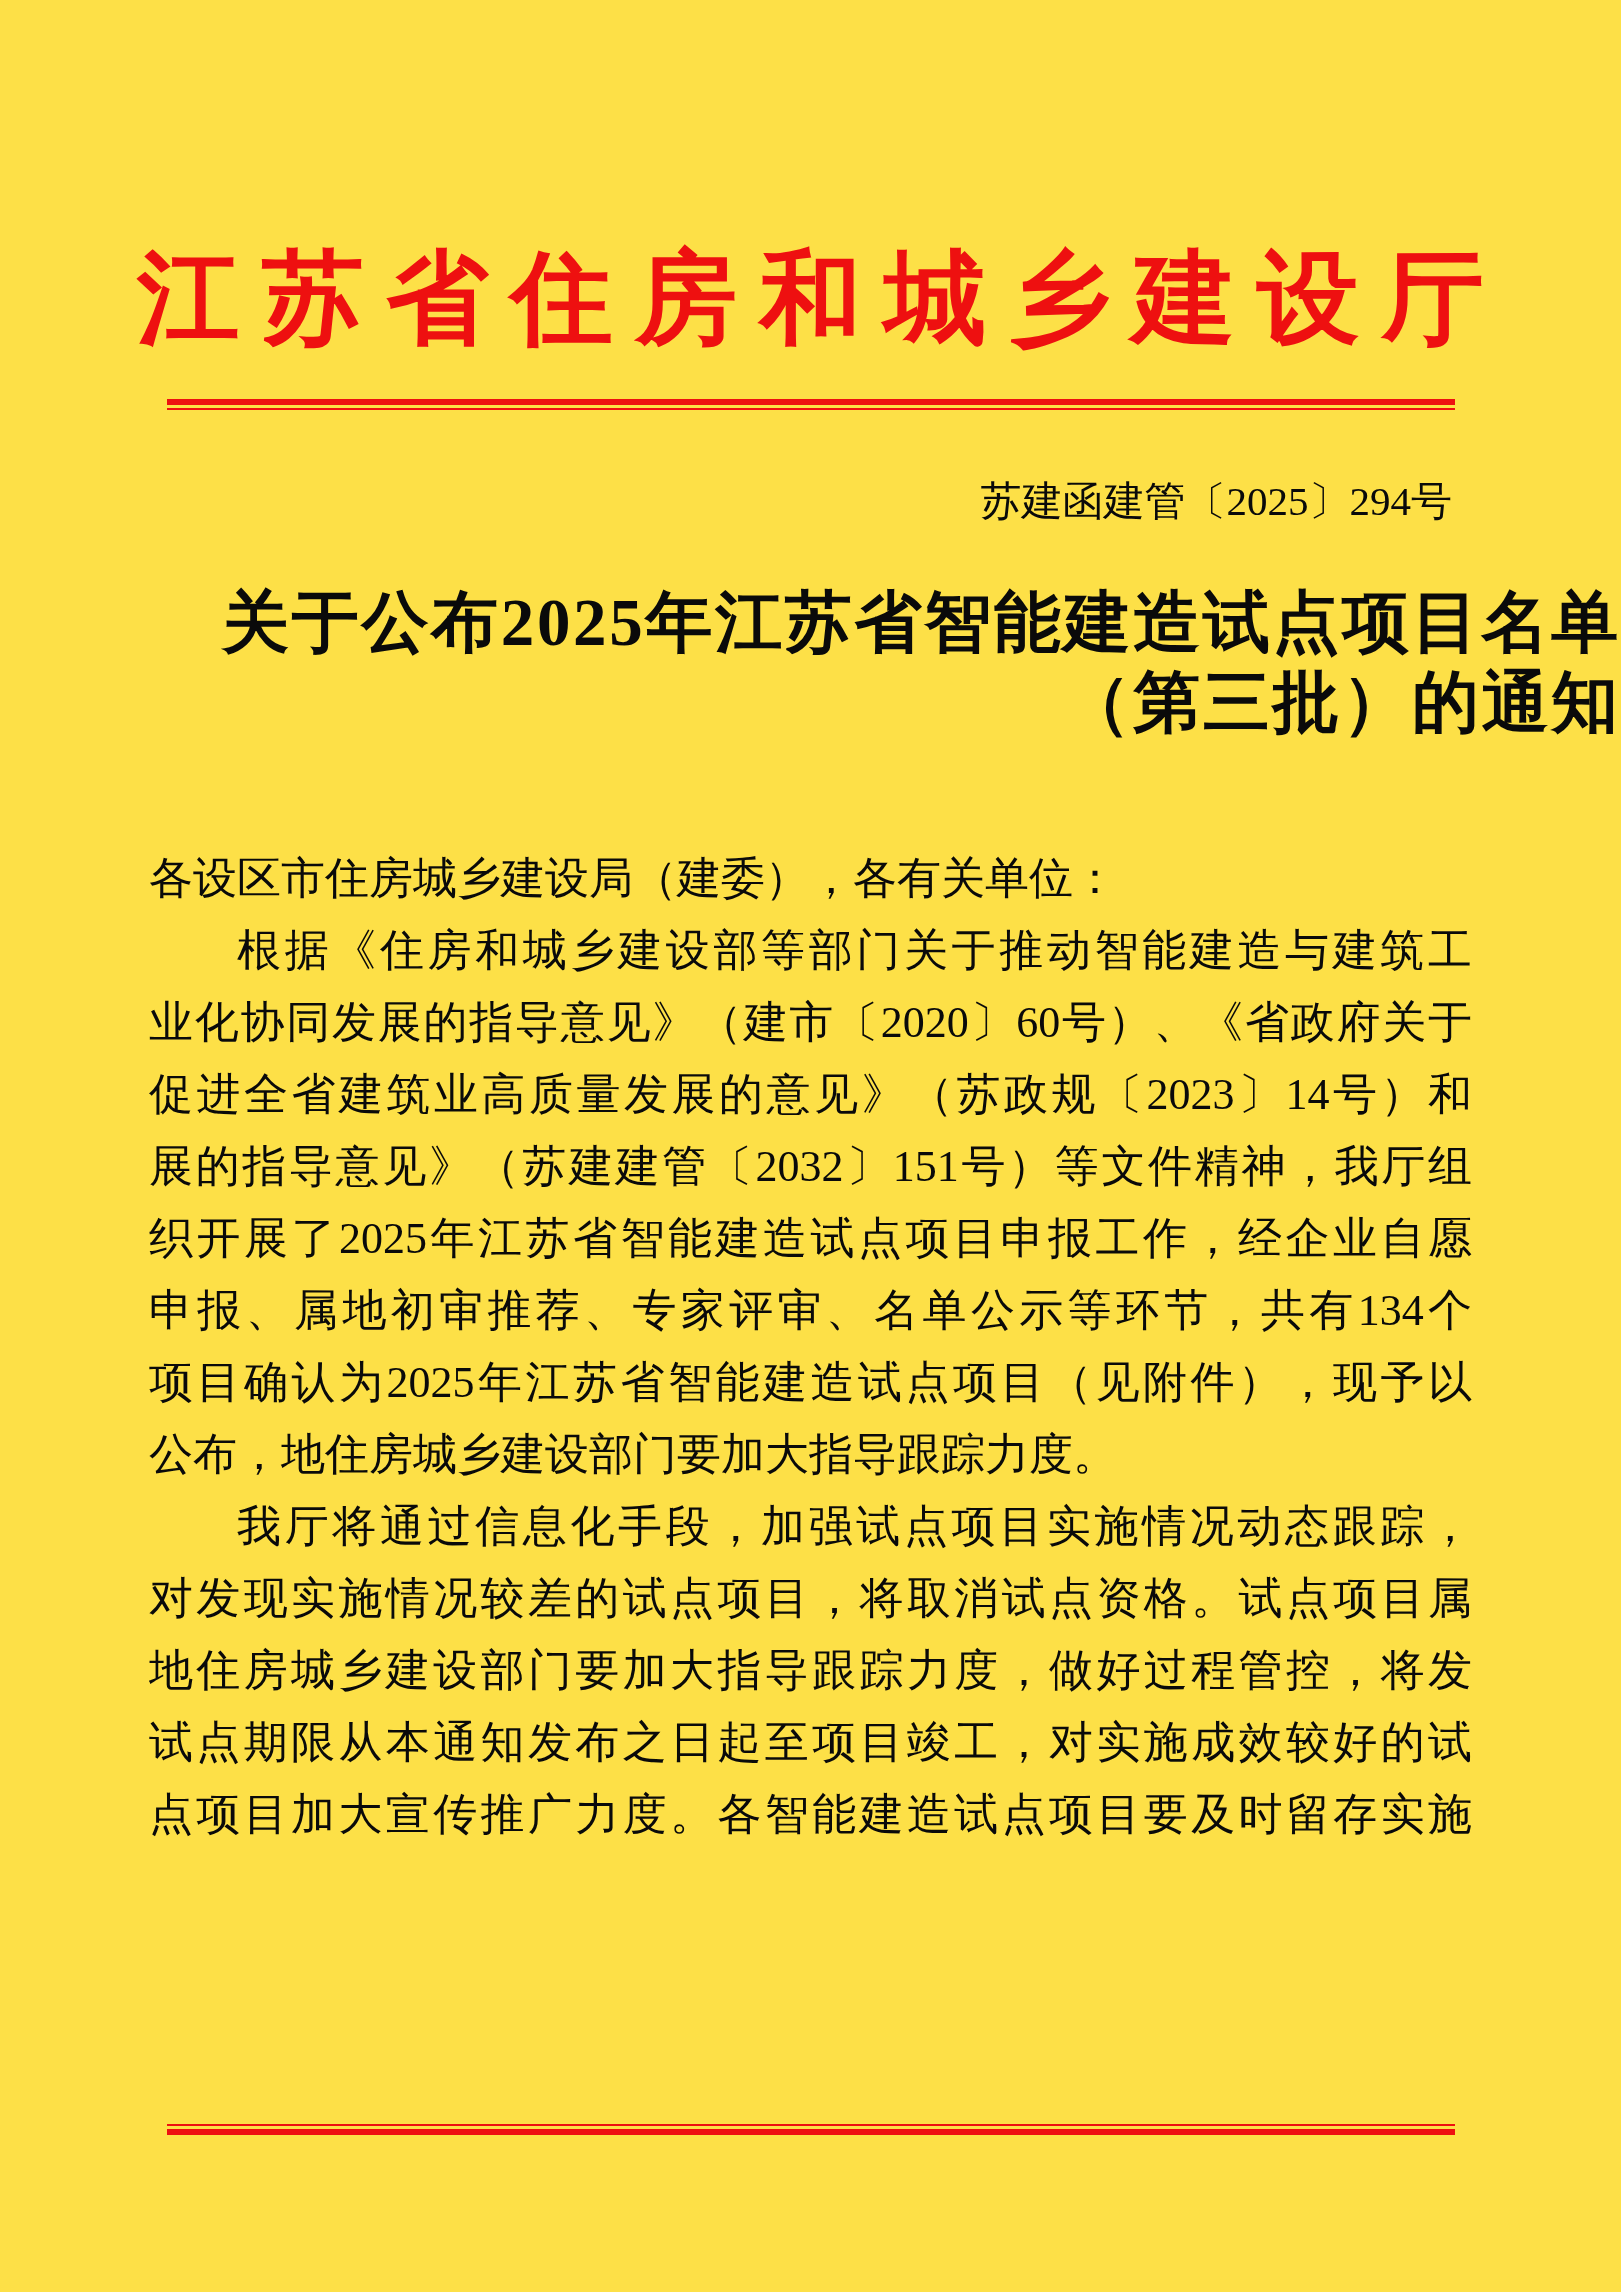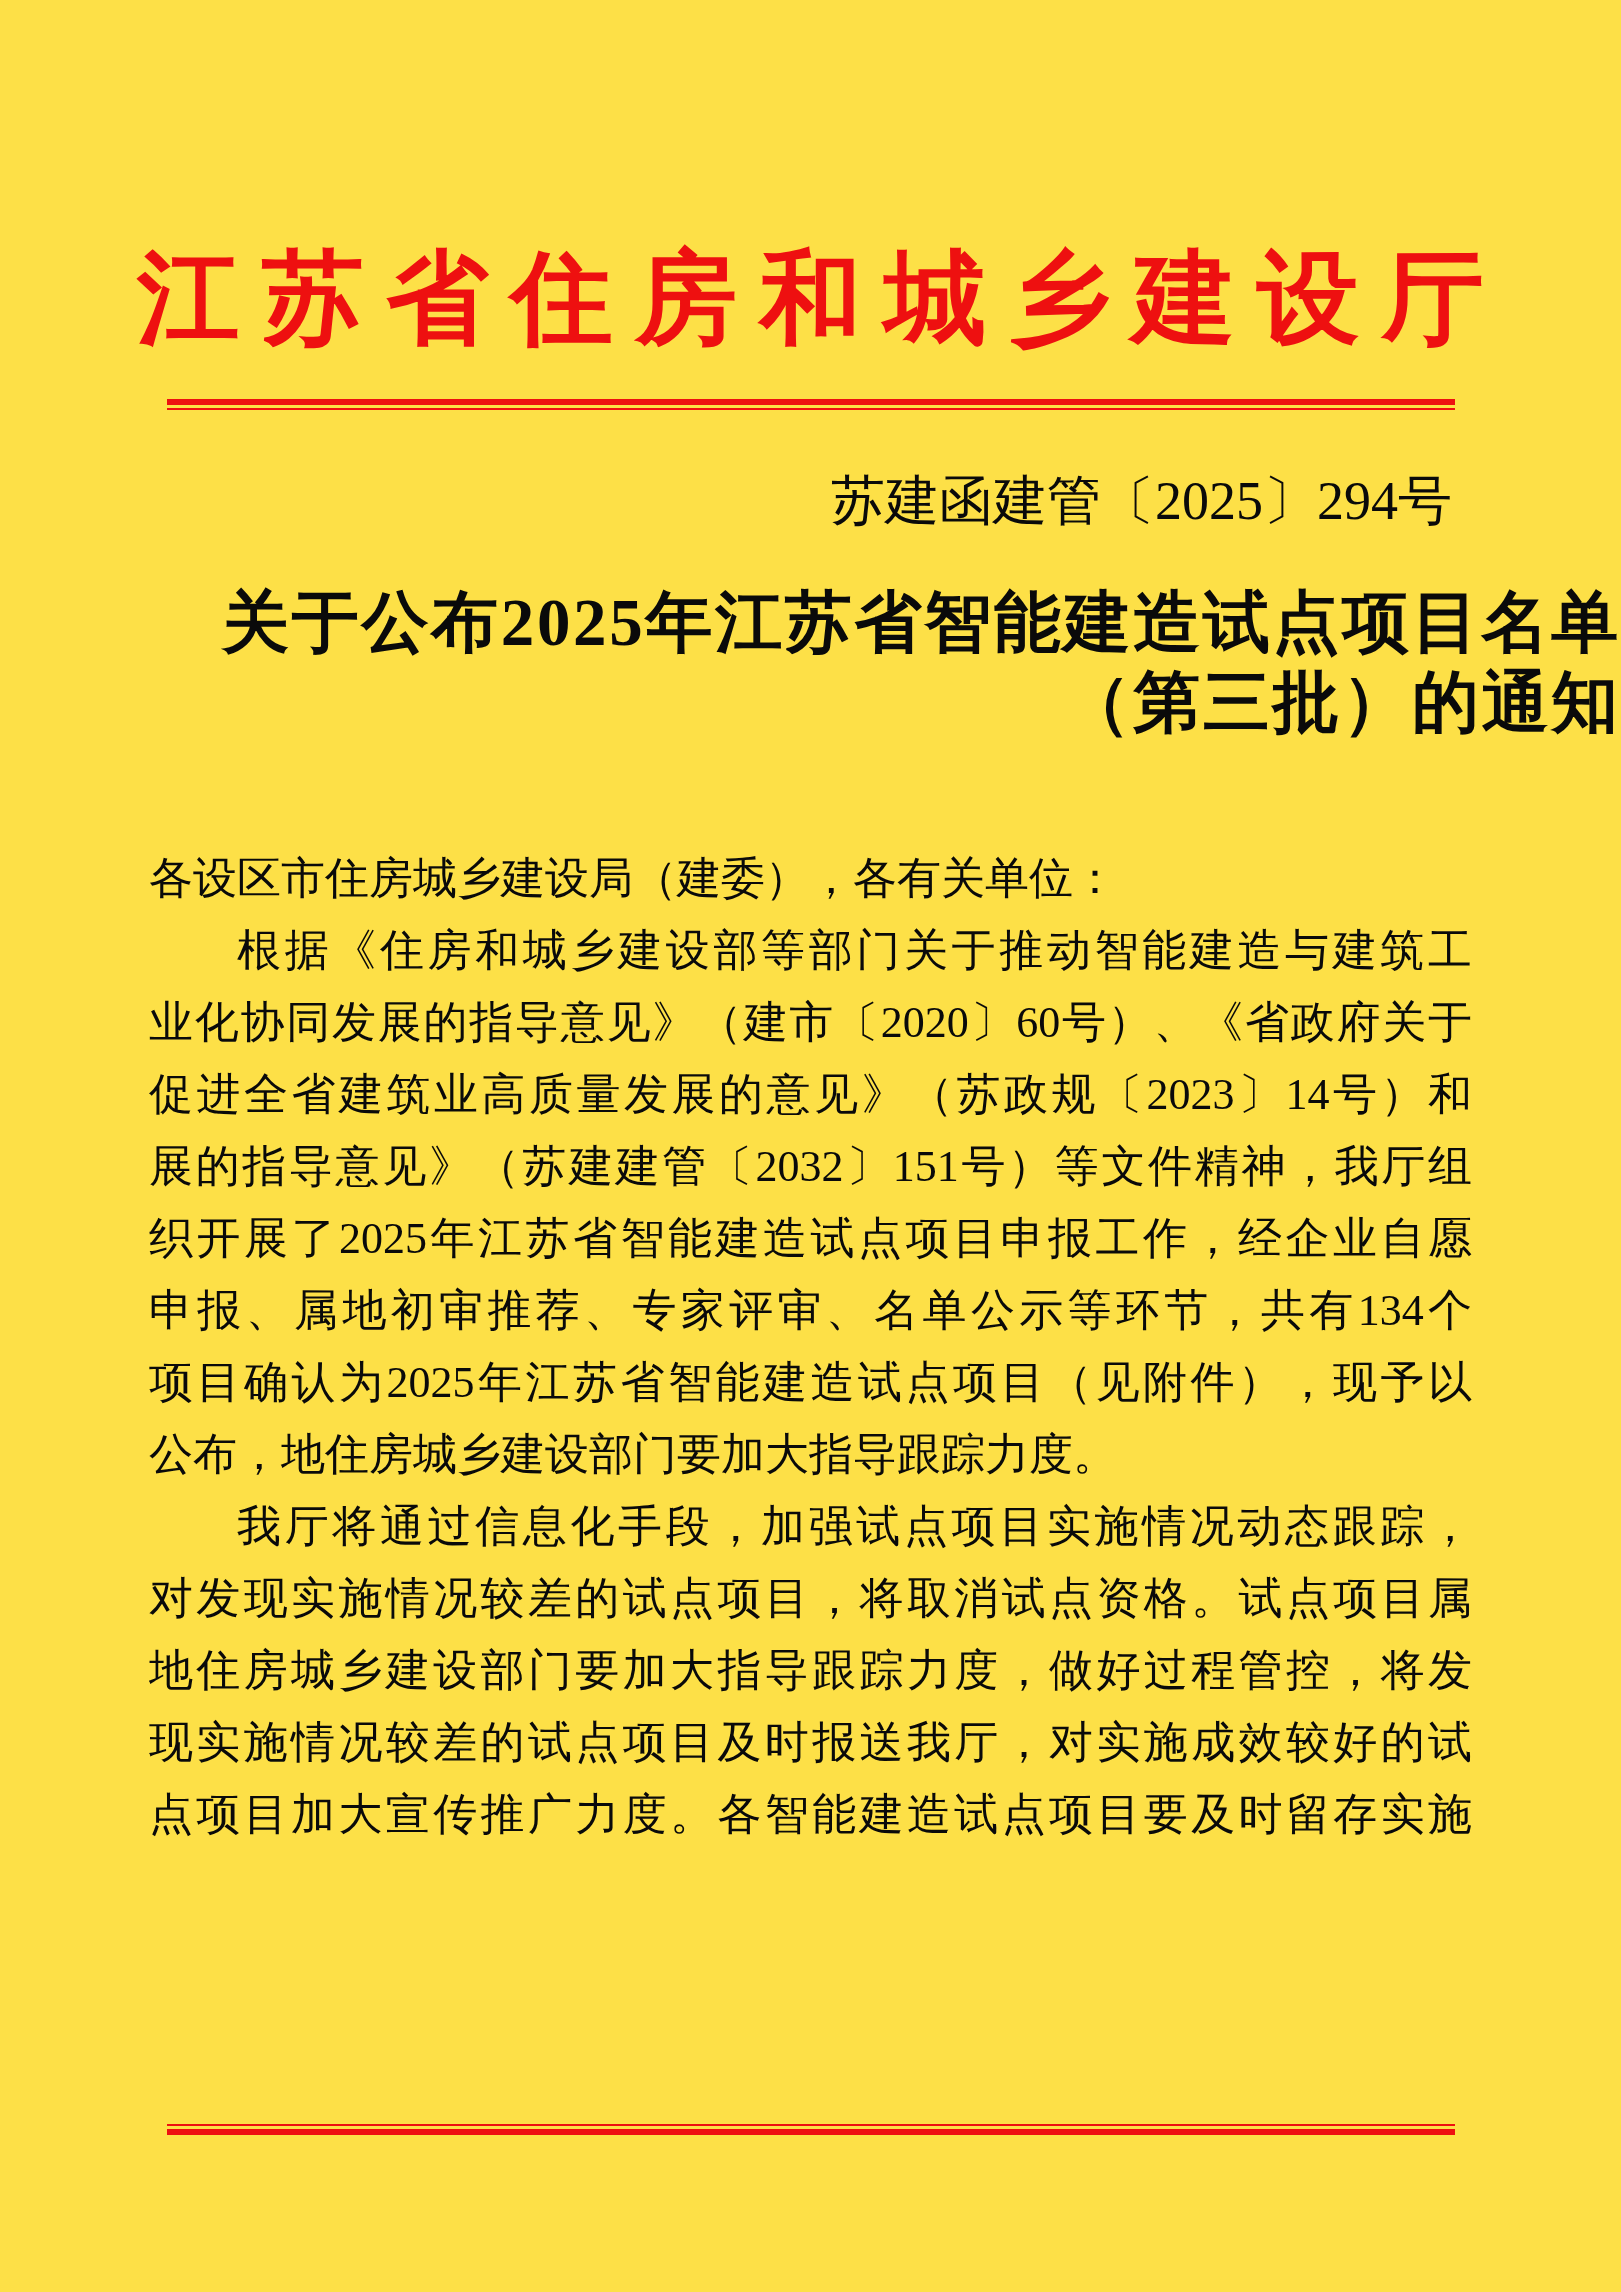--- a/index.html
+++ b/index.html
@@ -36,21 +36,21 @@
   .rule-top { top: 399px; }
   .rule-top .bar-thick { height: 5.9px; background: var(--red); margin-bottom: 2.9px; }
   .rule-top .bar-thin  { height: 2px; background: var(--red); }
   .rule-bottom { top: 2124px; }
   .rule-bottom .bar-thin  { height: 2px; background: var(--red); margin-bottom: 2.9px; }
   .rule-bottom .bar-thick { height: 5.9px; background: var(--red); }
   .doc-number {
     position: absolute;
     top: 474px;
     right: 169px;
-    font-size: 54px;
+    font-size: 41px;
     line-height: 55px;
     white-space: nowrap;
   }
   .title {
     position: absolute;
     top: 582px;
     left: 0;
     width: 100%;
     text-align: right;
     font-size: 67px;
@@ -102,21 +102,21 @@
     <div class="line">促进全省建筑业高质量发展的意见》（苏政规〔2023〕14号）和</div>
     <div class="line">展的指导意见》（苏建建管〔2032〕151号）等文件精神，我厅组</div>
     <div class="line">织开展了2025年江苏省智能建造试点项目申报工作，经企业自愿</div>
     <div class="line">申报、属地初审推荐、专家评审、名单公示等环节，共有134个</div>
     <div class="line">项目确认为2025年江苏省智能建造试点项目（见附件），现予以</div>
     <div class="line plain">公布，地住房城乡建设部门要加大指导跟踪力度。</div>
 
     <div class="line start">我厅将通过信息化手段，加强试点项目实施情况动态跟踪，</div>
     <div class="line">对发现实施情况较差的试点项目，将取消试点资格。试点项目属</div>
     <div class="line">地住房城乡建设部门要加大指导跟踪力度，做好过程管控，将发</div>
-    <div class="line">现实施情况较差的试点项目及时报送我厅，对实施成效较好的试</div>
+    <div class="line">试点期限从本通知发布之日起至项目竣工，对实施成效较好的试</div>
     <div class="line">点项目加大宣传推广力度。各智能建造试点项目要及时留存实施</div>
   </div>
 
   <div class="rule rule-bottom">
     <div class="bar-thin"></div>
     <div class="bar-thick"></div>
   </div>
 
 </div>
 

